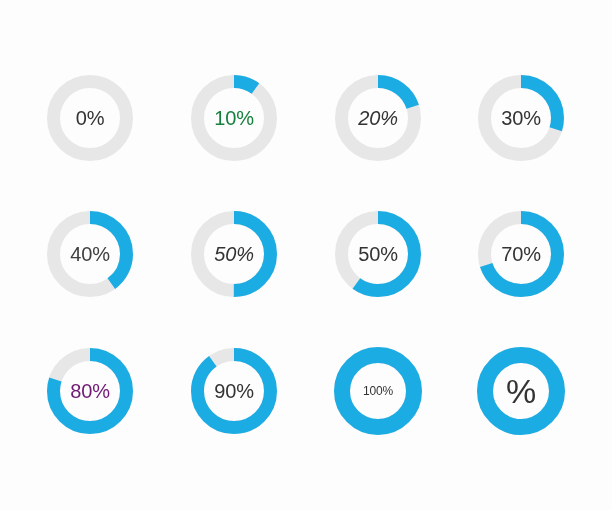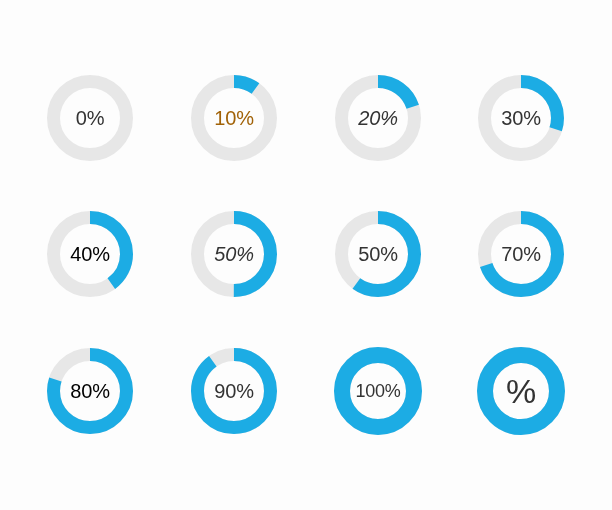--- a/index.html
+++ b/index.html
@@ -44,61 +44,61 @@
     display: flex;
     align-items: center;
     justify-content: center;
     color: #333333;
     font-family: "Liberation Sans", sans-serif;
     font-weight: 400;
     letter-spacing: -0.2px;
     pointer-events: none;
   }
   .lbl-normal { font-size: 20px; }
-  .lbl-small  { font-size: 18px; }
+  .lbl-small  { font-size: 12px; }
   .lbl-big    { font-size: 34px; }
 </style>
 </head>
 <body>
 
 <div id="canvas">
   <div class="grid" id="grid">
       <div class="gauge" style="left: 47px; top: 75px; width: 86px; height: 86px;">
         <svg width="86" height="86" viewBox="0 0 86 86">
           <circle cx="43" cy="43" r="36.5" fill="none" stroke="#E7E7E7" stroke-width="13"></circle>
         </svg>
         <div class="gauge-label lbl-normal" style="color: rgb(51, 51, 51);">0%</div>
       </div>
       <div class="gauge" style="left: 191px; top: 75px; width: 86px; height: 86px;">
         <svg width="86" height="86" viewBox="0 0 86 86">
           <circle cx="43" cy="43" r="36.5" fill="none" stroke="#E7E7E7" stroke-width="13"></circle>
           <circle cx="43" cy="43" r="36.5" fill="none" stroke="#1CACE4" stroke-width="13" stroke-linecap="butt" stroke-dasharray="22.93362637120549 207.4026373408494" transform="rotate(-90 43 43)"></circle>
         </svg>
-        <div class="gauge-label lbl-normal" style="color: #a16207;">10%</div>
+        <div class="gauge-label lbl-normal" style="color: #15803d;">10%</div>
       </div>
       <div class="gauge" style="left: 335px; top: 75px; width: 86px; height: 86px;">
         <svg width="86" height="86" viewBox="0 0 86 86">
           <circle cx="43" cy="43" r="36.5" fill="none" stroke="#E7E7E7" stroke-width="13"></circle>
           <circle cx="43" cy="43" r="36.5" fill="none" stroke="#1CACE4" stroke-width="13" stroke-linecap="butt" stroke-dasharray="45.86725274241098 184.4690109696439" transform="rotate(-90 43 43)"></circle>
         </svg>
         <div class="gauge-label lbl-normal" style="color: rgb(51, 51, 51); font-style: italic;">20%</div>
       </div>
       <div class="gauge" style="left: 478px; top: 75px; width: 86px; height: 86px;">
         <svg width="86" height="86" viewBox="0 0 86 86">
           <circle cx="43" cy="43" r="36.5" fill="none" stroke="#E7E7E7" stroke-width="13"></circle>
           <circle cx="43" cy="43" r="36.5" fill="none" stroke="#1CACE4" stroke-width="13" stroke-linecap="butt" stroke-dasharray="68.80087911361646 161.53538459843844" transform="rotate(-90 43 43)"></circle>
         </svg>
         <div class="gauge-label lbl-normal" style="color: rgb(51, 51, 51);">30%</div>
       </div>
       <div class="gauge" style="left: 47px; top: 211px; width: 86px; height: 86px;">
         <svg width="86" height="86" viewBox="0 0 86 86">
           <circle cx="43" cy="43" r="36.5" fill="none" stroke="#E7E7E7" stroke-width="13"></circle>
           <circle cx="43" cy="43" r="36.5" fill="none" stroke="#1CACE4" stroke-width="13" stroke-linecap="butt" stroke-dasharray="91.73450548482197 138.60175822723292" transform="rotate(-90 43 43)"></circle>
         </svg>
-        <div class="gauge-label lbl-normal" style="color: #000000;">40%</div>
+        <div class="gauge-label lbl-normal" style="color: #404040;">40%</div>
       </div>
       <div class="gauge" style="left: 191px; top: 211px; width: 86px; height: 86px; font-style: italic;">
         <svg width="86" height="86" viewBox="0 0 86 86">
           <circle cx="43" cy="43" r="36.5" fill="none" stroke="#E7E7E7" stroke-width="13"></circle>
           <circle cx="43" cy="43" r="36.5" fill="none" stroke="#1CACE4" stroke-width="13" stroke-linecap="butt" stroke-dasharray="114.66813185602744 115.66813185602744" transform="rotate(-90 43 43)"></circle>
         </svg>
         <div class="gauge-label lbl-normal" style="color: rgb(51, 51, 51);">50%</div>
       </div>
       <div class="gauge" style="left: 335px; top: 211px; width: 86px; height: 86px;">
         <svg width="86" height="86" viewBox="0 0 86 86">
@@ -112,21 +112,21 @@
           <circle cx="43" cy="43" r="36.5" fill="none" stroke="#E7E7E7" stroke-width="13"></circle>
           <circle cx="43" cy="43" r="36.5" fill="none" stroke="#1CACE4" stroke-width="13" stroke-linecap="butt" stroke-dasharray="160.5353845984384 69.80087911361647" transform="rotate(-90 43 43)"></circle>
         </svg>
         <div class="gauge-label lbl-normal" style="color: rgb(51, 51, 51); text-align: right;">70%</div>
       </div>
       <div class="gauge" style="left: 47px; top: 348px; width: 86px; height: 86px;">
         <svg width="86" height="86" viewBox="0 0 86 86">
           <circle cx="43" cy="43" r="36.5" fill="none" stroke="#E7E7E7" stroke-width="13"></circle>
           <circle cx="43" cy="43" r="36.5" fill="none" stroke="#1CACE4" stroke-width="13" stroke-linecap="butt" stroke-dasharray="183.46901096964393 46.867252742410955" transform="rotate(-90 43 43)"></circle>
         </svg>
-        <div class="gauge-label lbl-normal" style="color: #000000;">80%</div>
+        <div class="gauge-label lbl-normal" style="color: #701a75;">80%</div>
       </div>
       <div class="gauge" style="left: 191px; top: 348px; width: 86px; height: 86px;">
         <svg width="86" height="86" viewBox="0 0 86 86">
           <circle cx="43" cy="43" r="36.5" fill="none" stroke="#E7E7E7" stroke-width="13"></circle>
           <circle cx="43" cy="43" r="36.5" fill="none" stroke="#1CACE4" stroke-width="13" stroke-linecap="butt" stroke-dasharray="206.4026373408494 23.93362637120549" transform="rotate(-90 43 43)"></circle>
         </svg>
         <div class="gauge-label lbl-normal" style="color: rgb(51, 51, 51); text-align: right;">90%</div>
       </div>
       <div class="gauge" style="left: 334px; top: 347px; width: 88px; height: 88px;">
         <svg width="88" height="88" viewBox="0 0 88 88">

